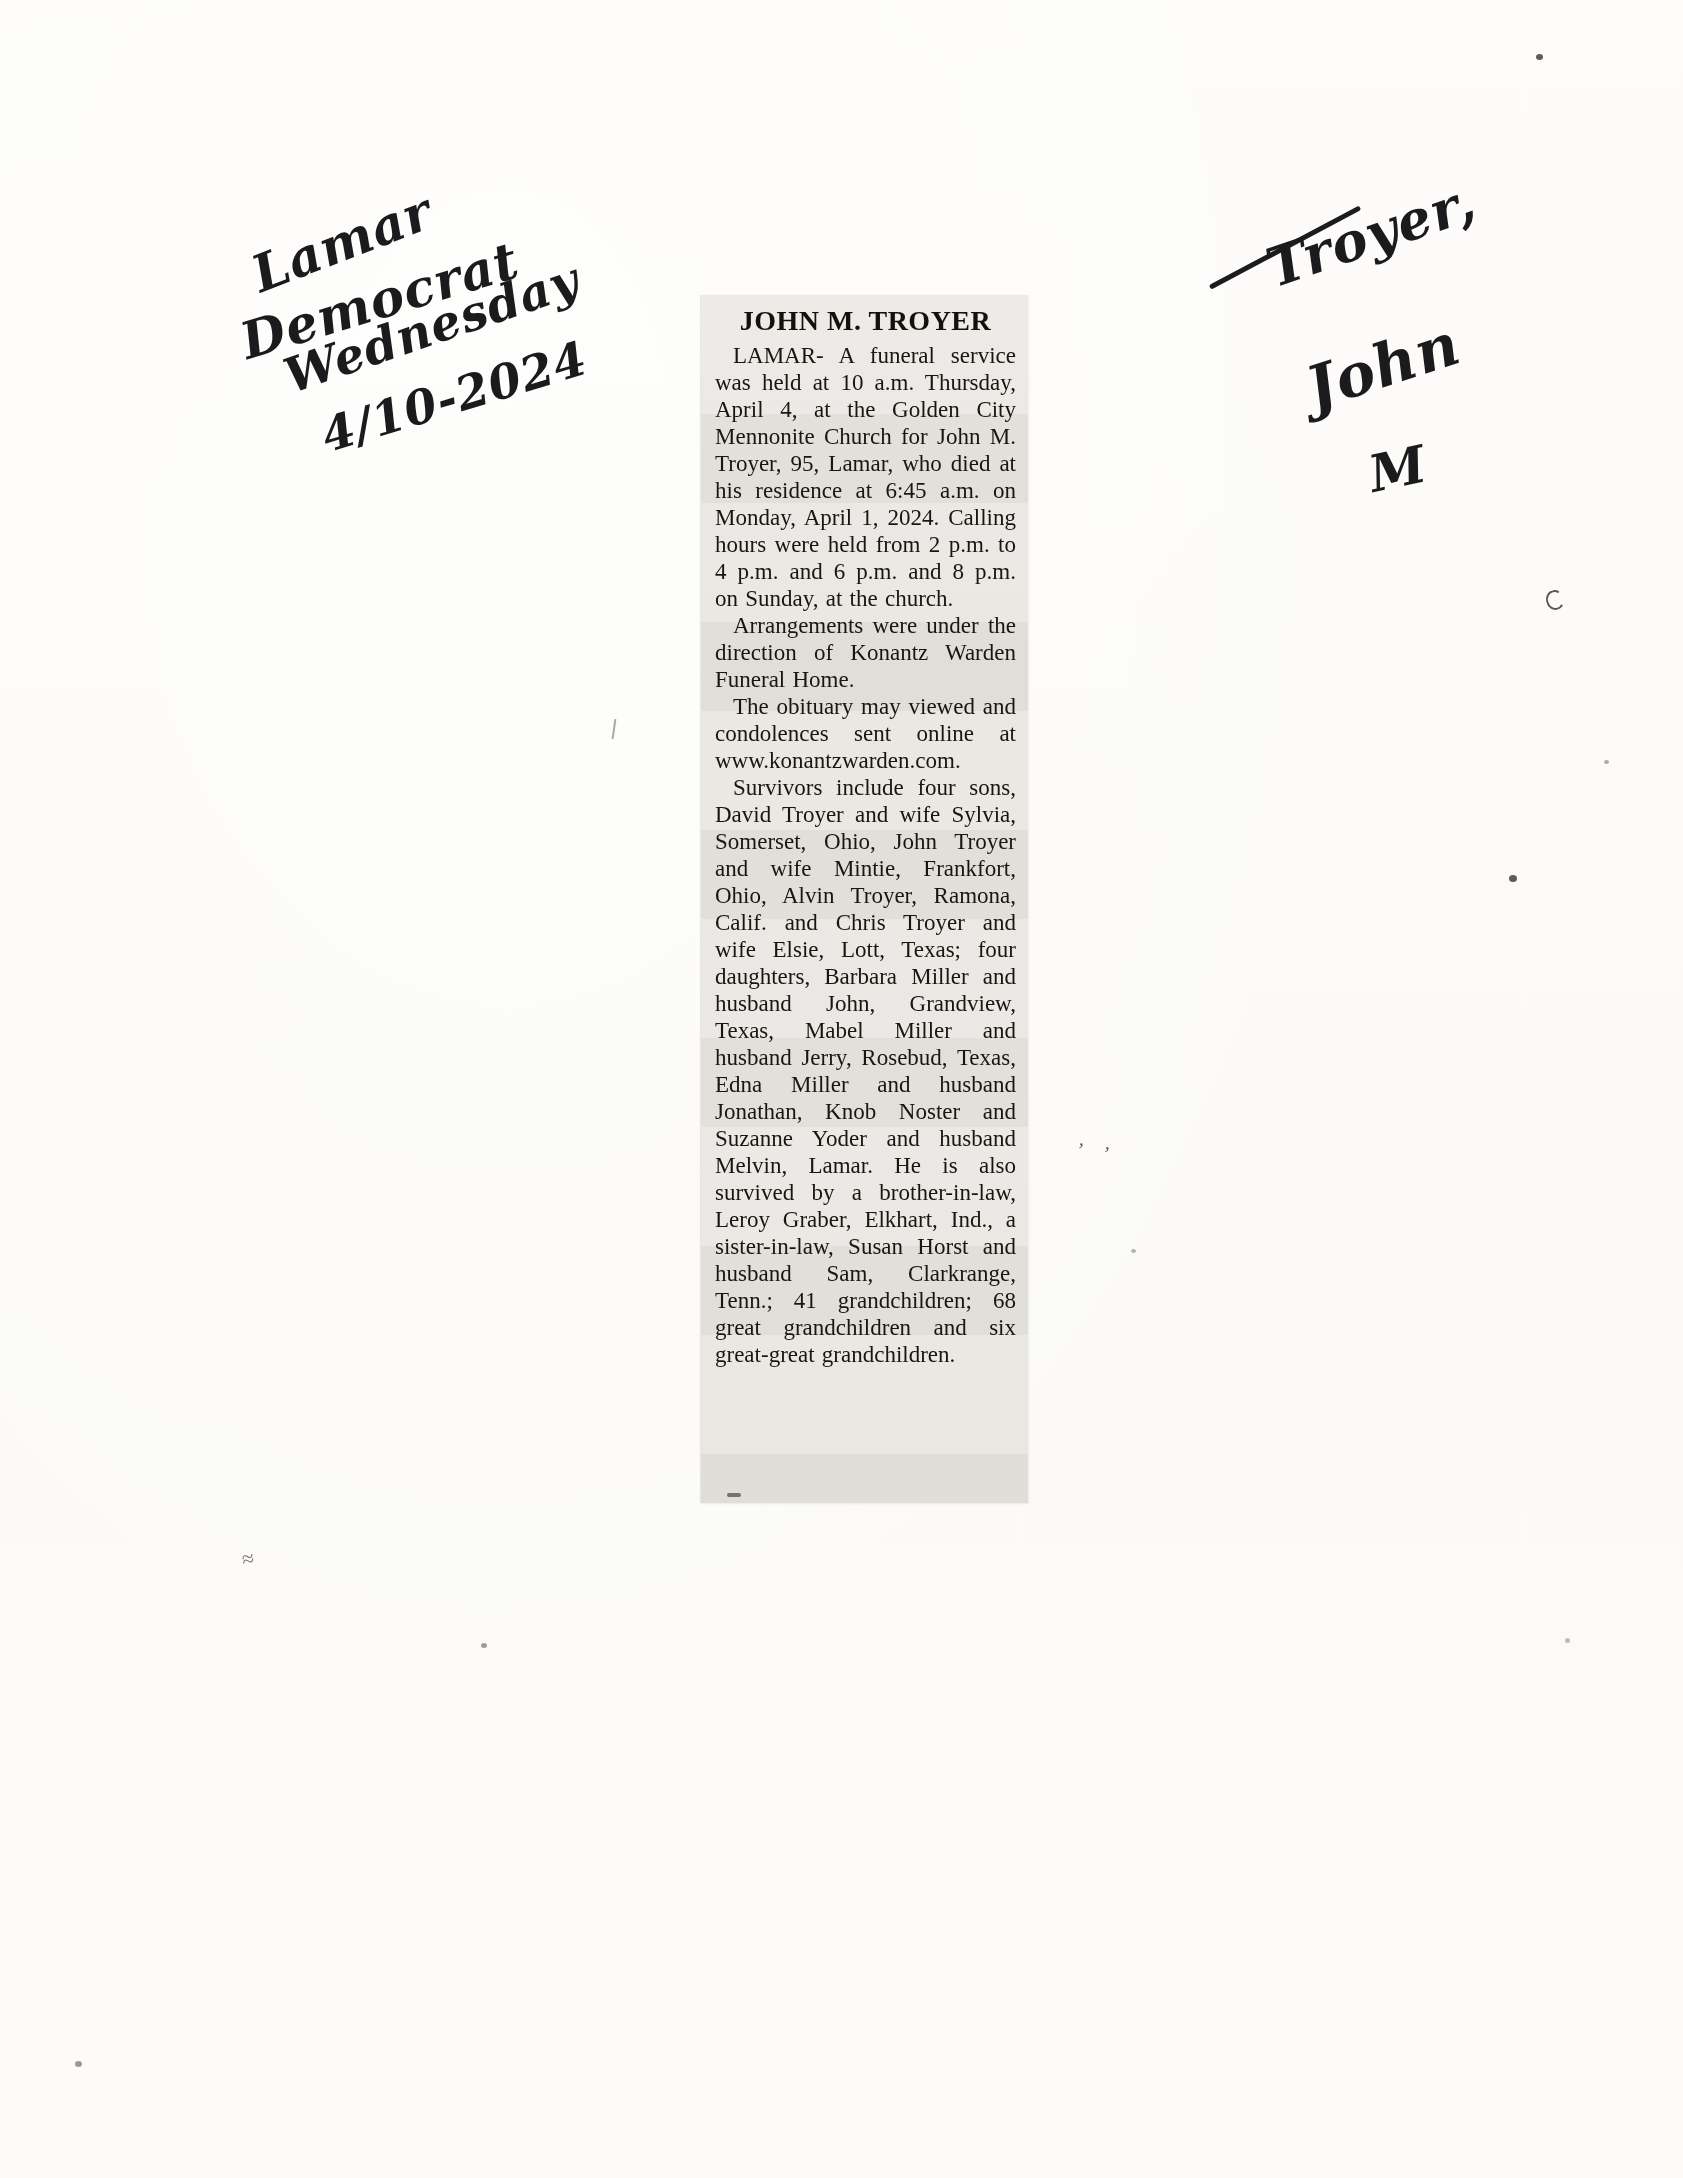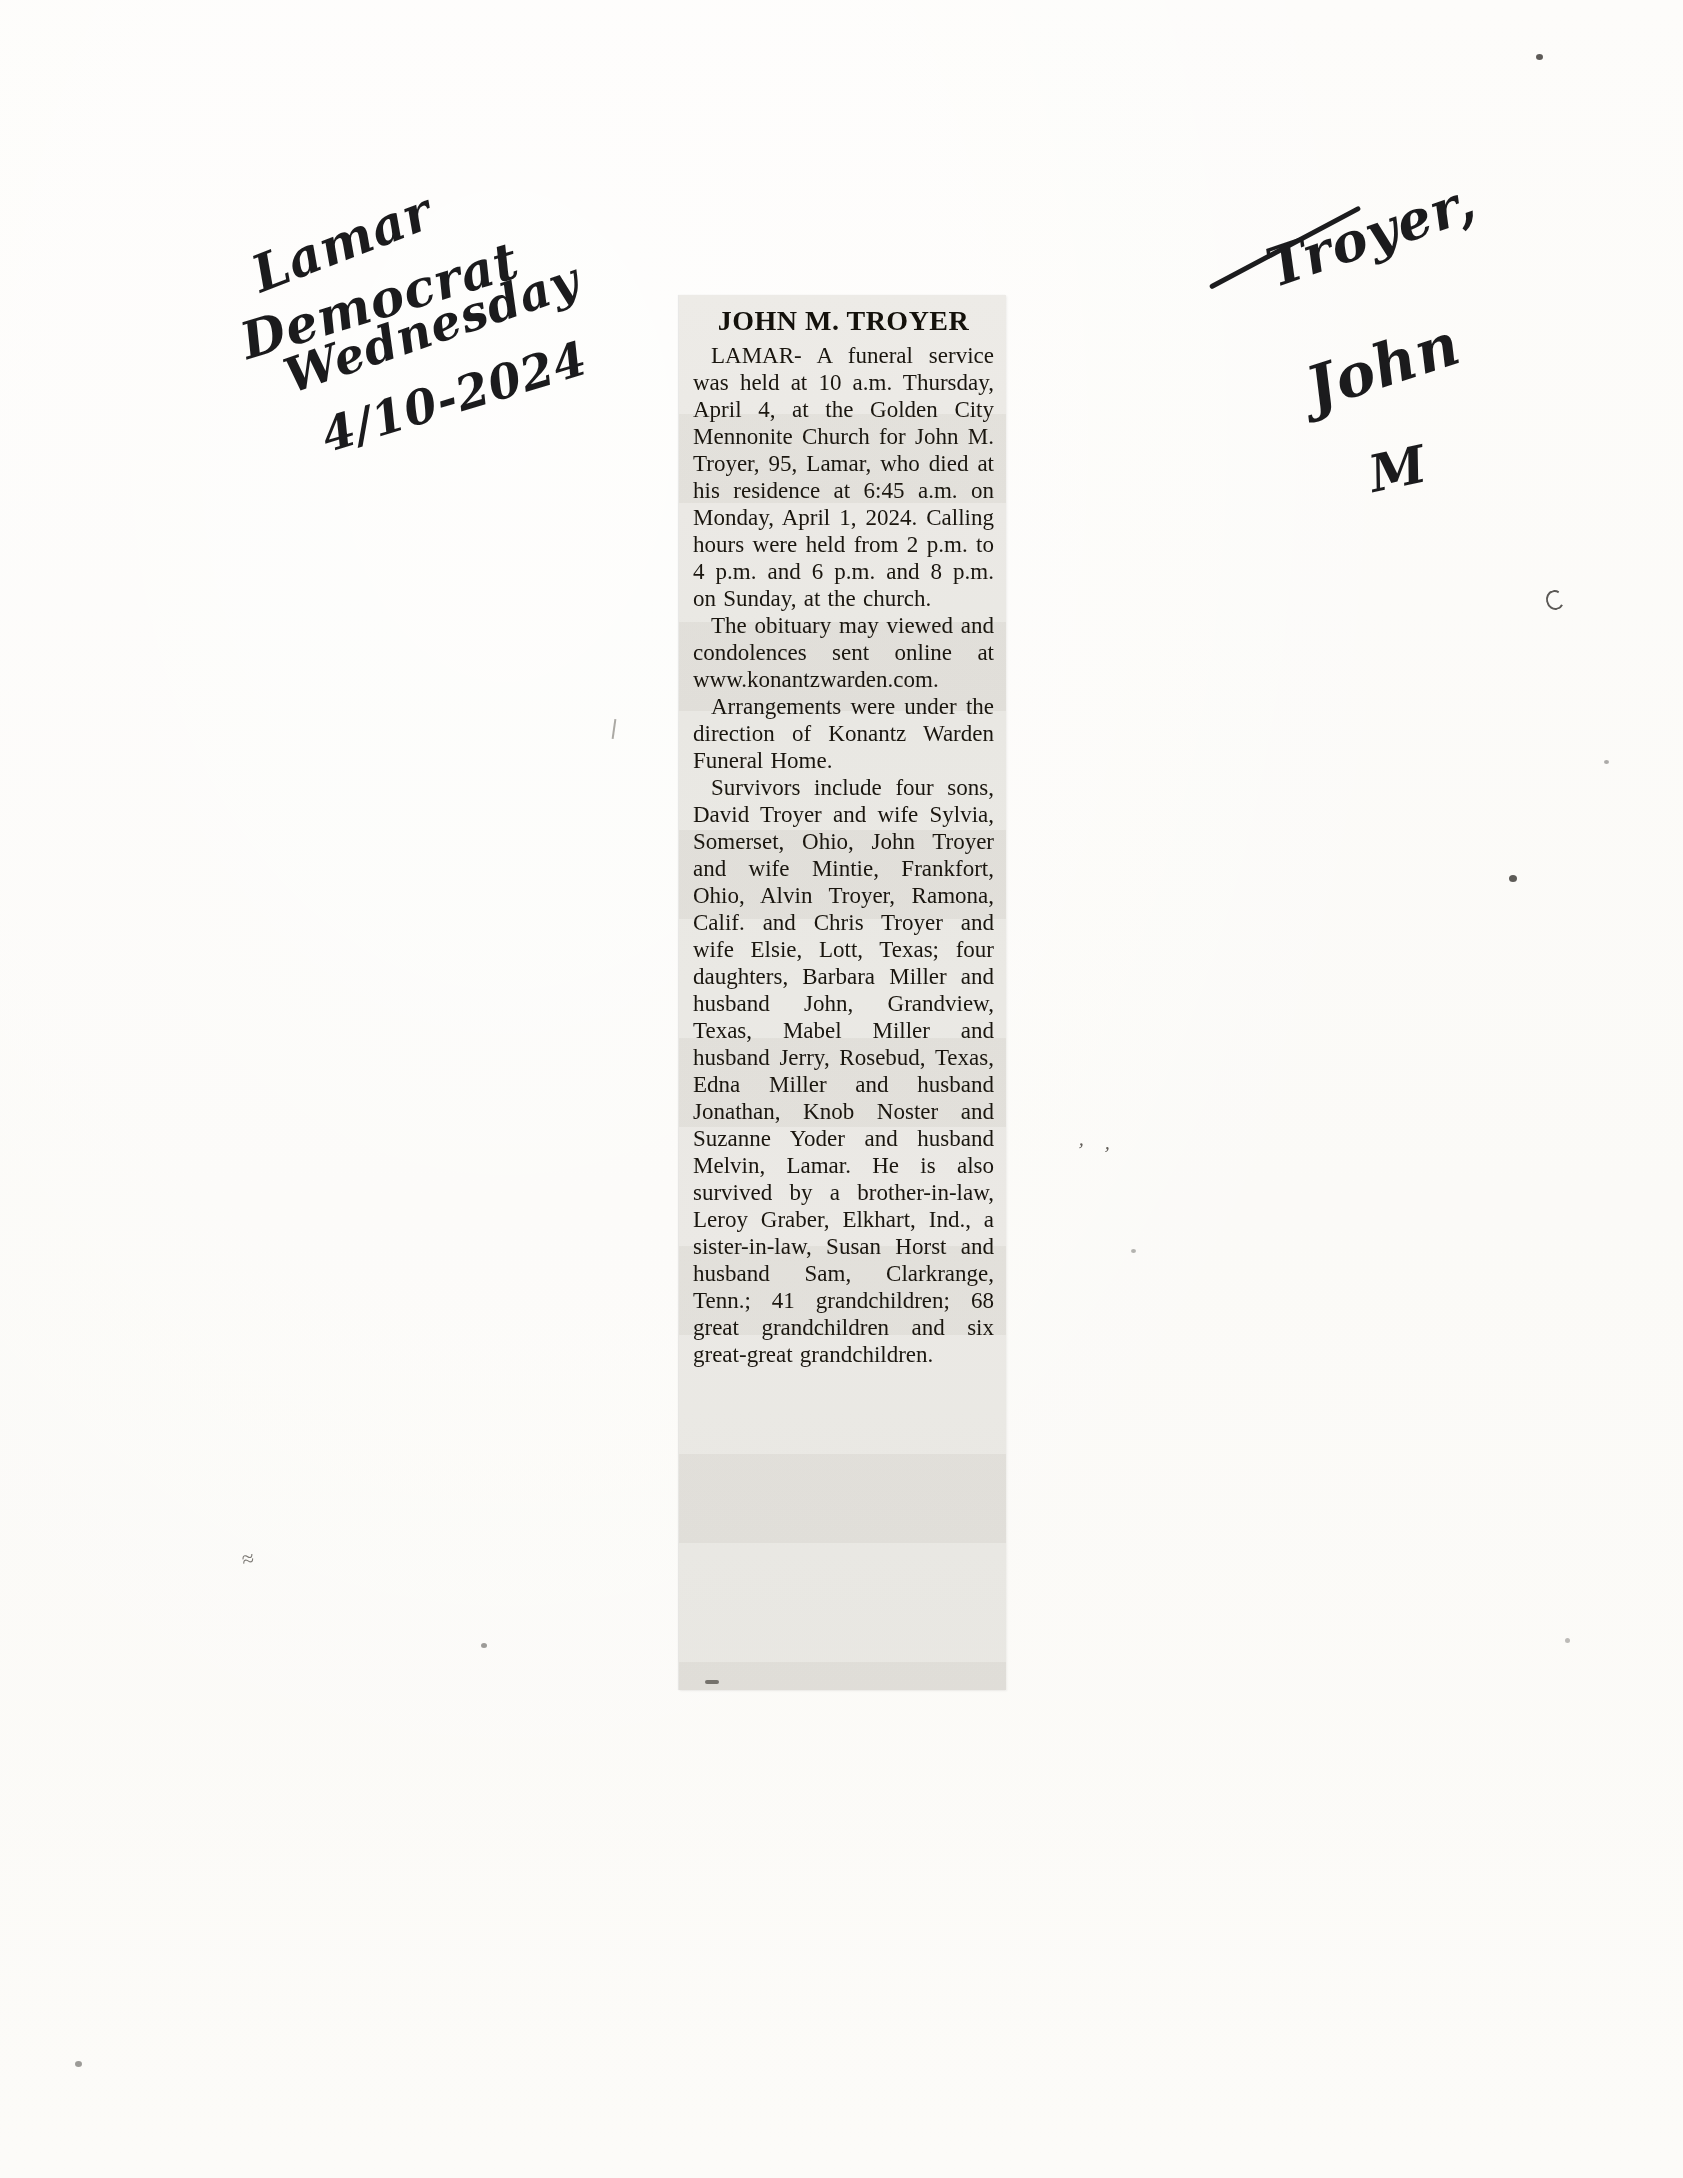--- a/index.html
+++ b/index.html
@@ -10,21 +10,21 @@
   }
   .scan-page{
     position:absolute;inset:0;
     background:
       radial-gradient(ellipse at 30% 20%, rgba(255,255,255,.6), rgba(0,0,0,0) 60%),
       linear-gradient(180deg,#fdfcfa 0%, #fbfaf7 55%, #fcfbf8 100%);
   }
 
   
   .clipping{
-    position:absolute;left:679px;top:295px;width:327px;height:1395px;
+    position:absolute;left:701px;top:295px;width:327px;height:1208px;
     box-sizing:border-box;padding:8px 12px 0 14px;
     background:
       repeating-linear-gradient(180deg, rgba(255,255,255,.10) 0 119px, rgba(120,115,105,.06) 119px 208px),
       linear-gradient(180deg,#ebe9e4 0%, #e7e5e0 30%, #e9e7e2 70%, #e6e4df 100%);
     box-shadow: -1px 0 1px rgba(0,0,0,.08), 1px 1px 2px rgba(0,0,0,.06);
     color:#17140e;
   }
   .headline{
     margin:2px 0 5px 0;
     font-size:28px;font-weight:bold;letter-spacing:0.5px;
@@ -96,22 +96,22 @@
   <div>
     <div class="pen-stroke"></div>
     <div class="hw hw-troyer">Troyer,</div>
     <div class="hw hw-john">John</div>
     <div class="hw hw-m">M</div>
   </div>
 
   <div class="clipping">
     <h1 class="headline">JOHN M. TROYER</h1>
     <p>LAMAR- A funeral service was held at 10 a.m. Thursday, April 4, at the Golden City Mennonite Church for John M. Troyer, 95, Lamar, who died at his residence at 6:45 a.m. on Monday, April 1, 2024. Calling hours were held from 2 p.m. to 4 p.m. and 6 p.m. and 8 p.m. on Sunday, at the church.</p>
+    <p>Arrangements were under the direction of Konantz Warden Funeral Home.</p>
     <p>The obituary may viewed and condolences sent online at www.konantzwarden.com.</p>
-    <p>Arrangements were under the direction of Konantz Warden Funeral Home.</p>
     <p>Survivors include four sons, David Troyer and wife Sylvia, Somerset, Ohio, John Troyer and wife Mintie, Frankfort, Ohio, Alvin Troyer, Ramona, Calif. and Chris Troyer and wife Elsie, Lott, Texas; four daughters, Barbara Miller and husband John, Grandview, Texas, Mabel Miller and husband Jerry, Rosebud, Texas, Edna Miller and husband Jonathan, Knob Noster and Suzanne Yoder and husband Melvin, Lamar. He is also survived by a brother-in-law, Leroy Graber, Elkhart, Ind., a sister-in-law, Susan Horst and husband Sam, Clarkrange, Tenn.; 41 grandchildren; 68 great grandchildren and six great-great grandchildren.</p>
     <div class="clip-tail"></div>
   </div>
 
   <div class="speck" style="left:1536px;top:54px;width:7px;height:6px;"></div>
   <div class="mark-c"></div>
   <div class="speck" style="left:1604px;top:760px;width:5px;height:4px;opacity:.5;"></div>
   <div class="speck" style="left:1509px;top:875px;width:8px;height:7px;"></div>
   <div class="mark-ticks">’ ’</div>
   <div class="speck" style="left:1131px;top:1249px;width:5px;height:4px;opacity:.45;"></div>

